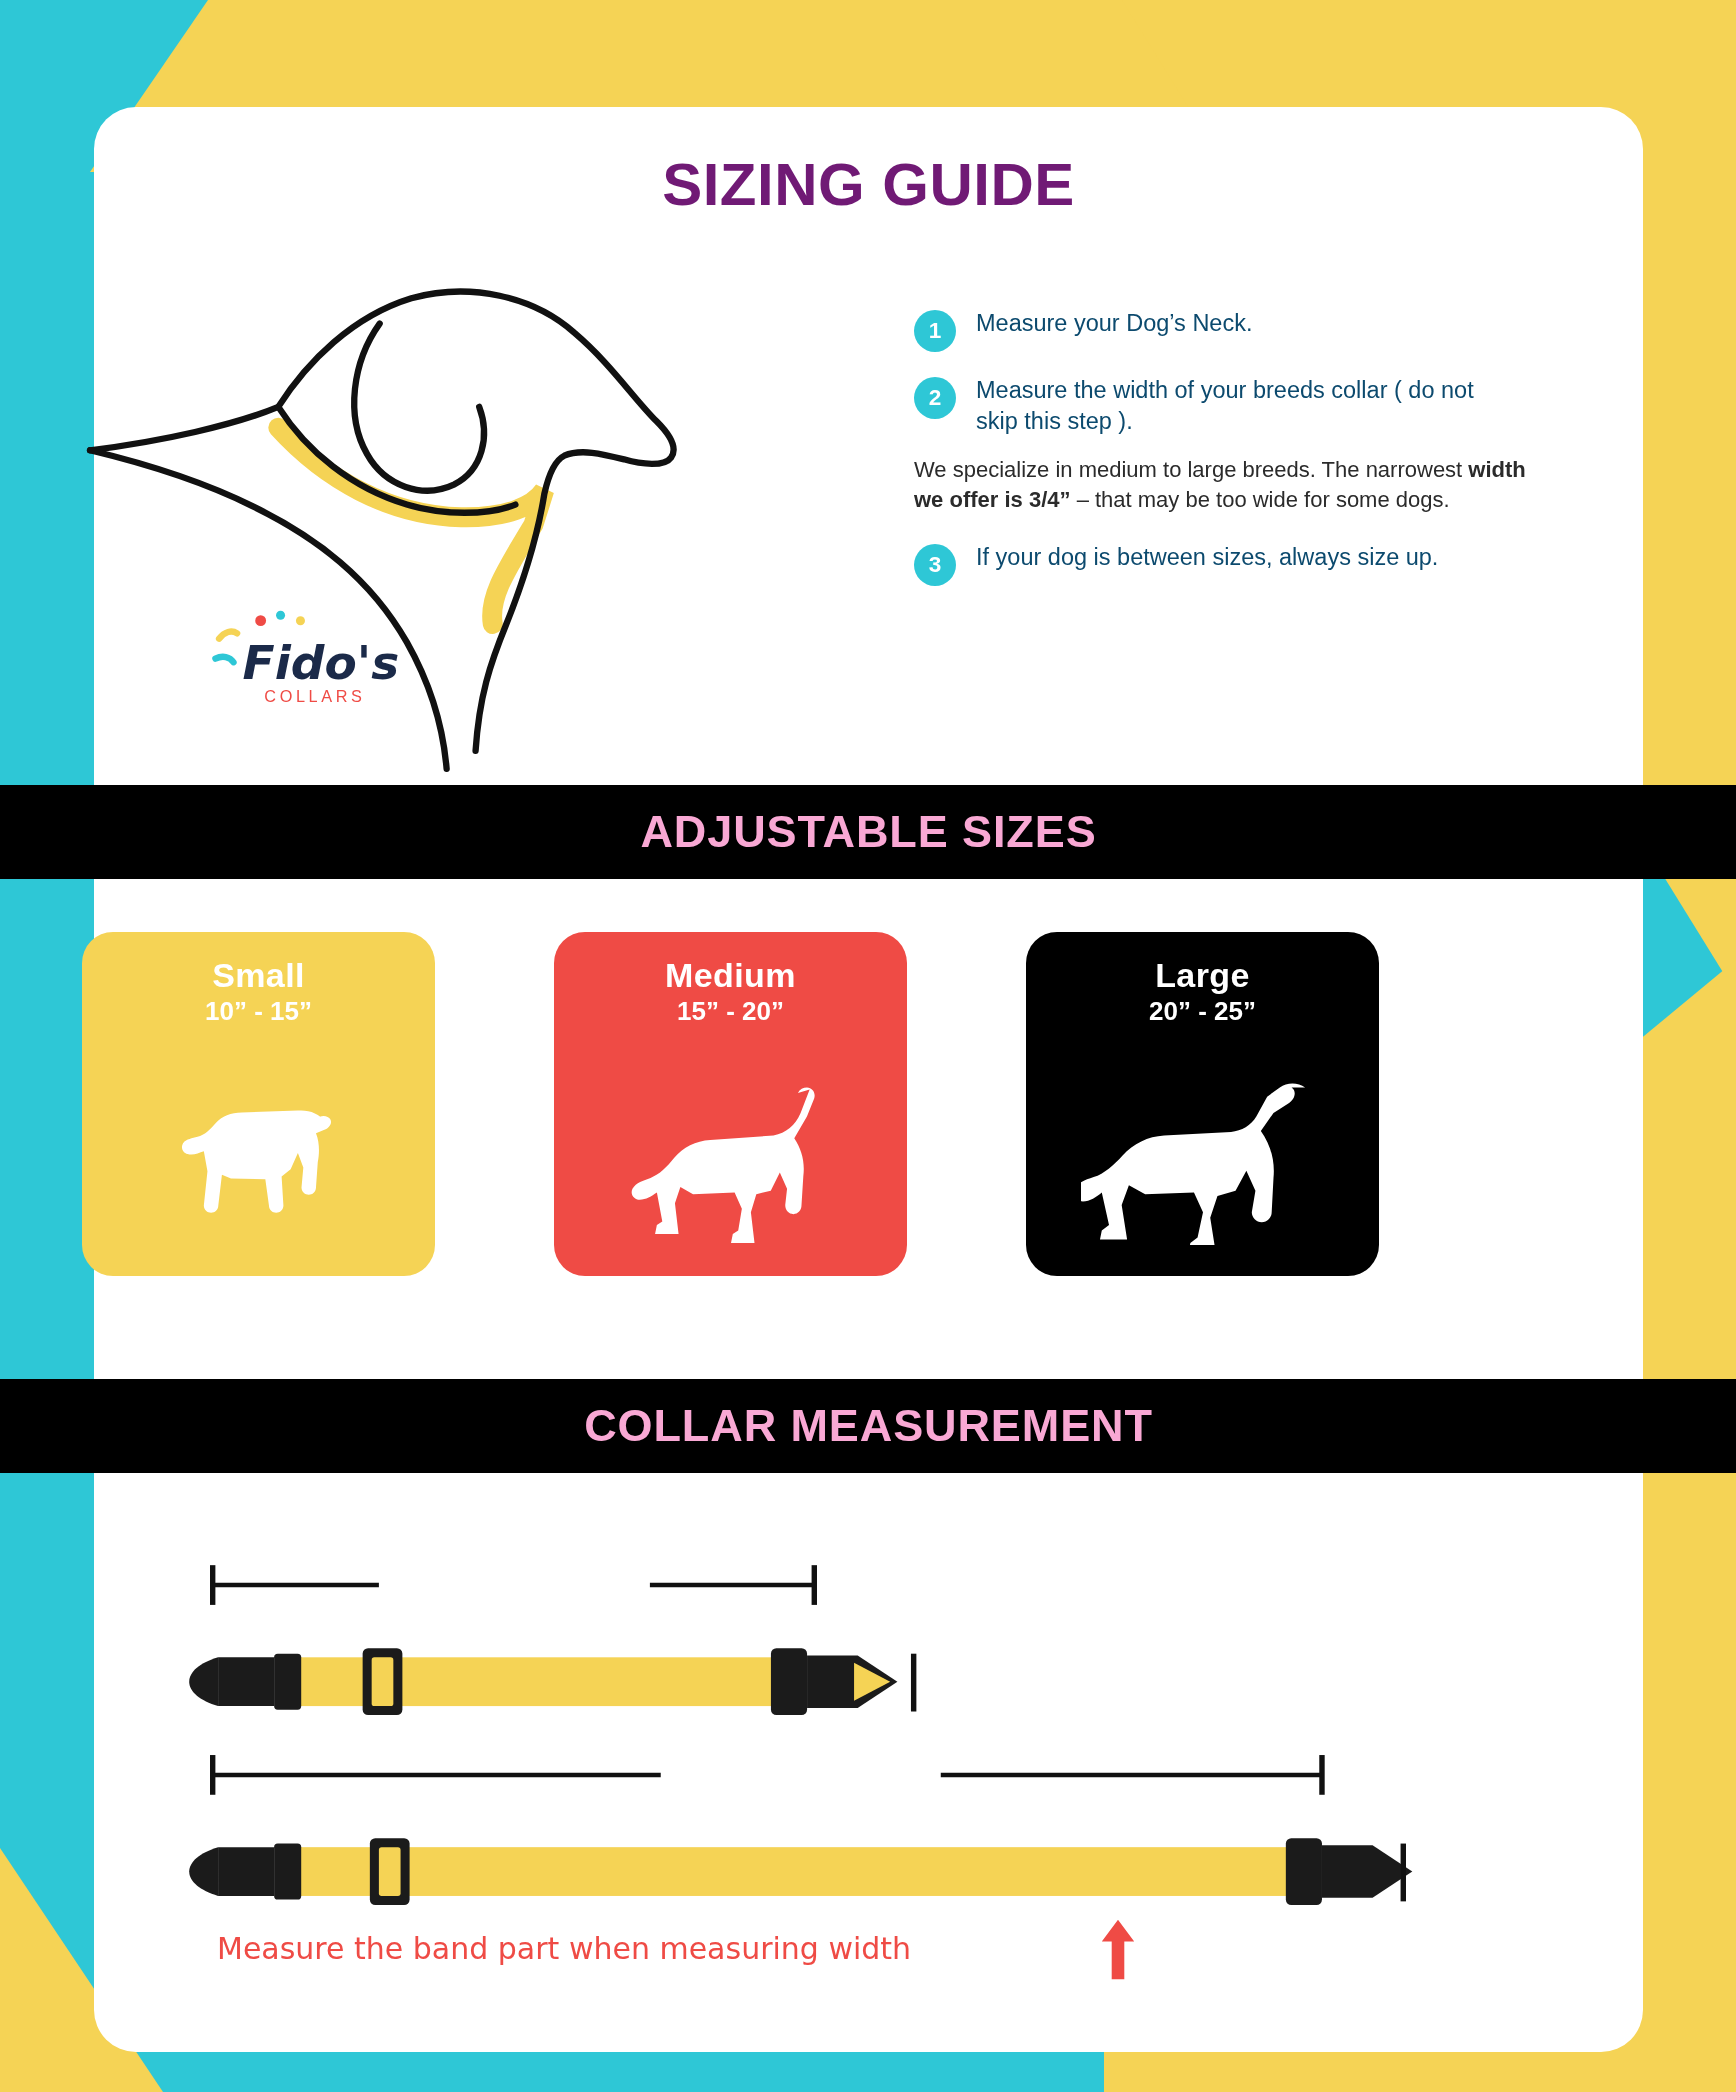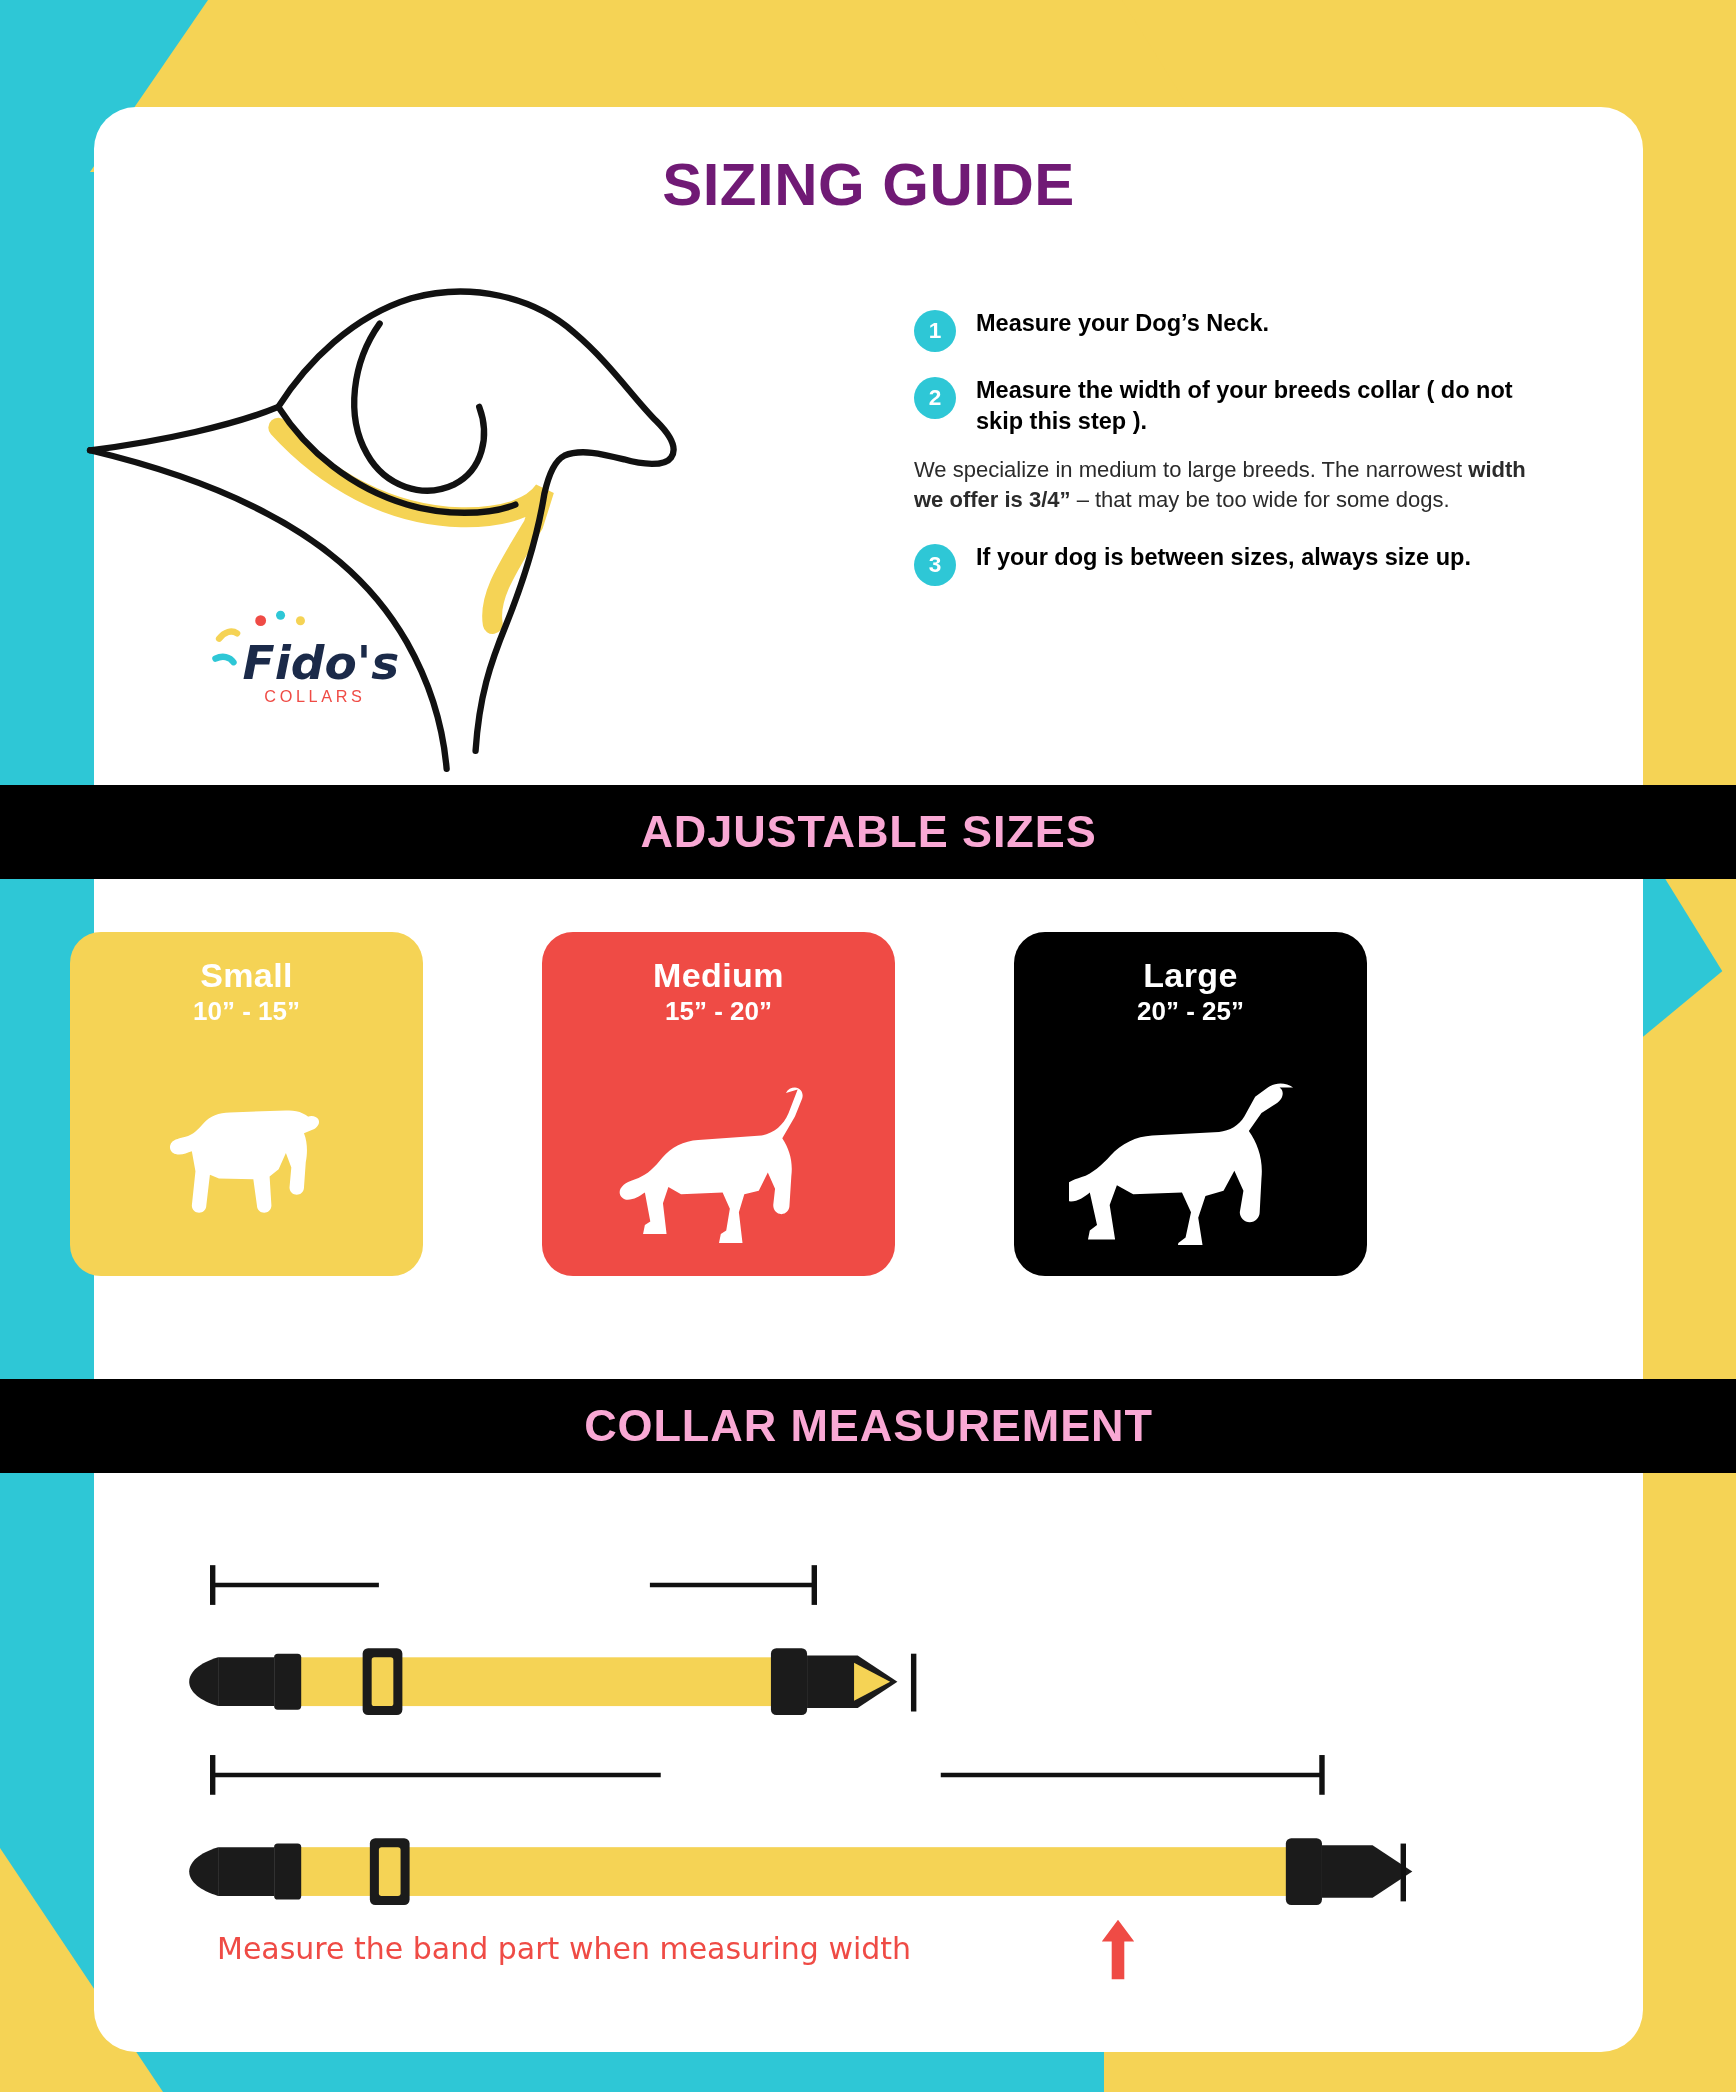--- a/index.html
+++ b/index.html
@@ -139,40 +139,40 @@
     font-size: 22.6px;
     font-weight: 700;
     display: flex;
     align-items: center;
     justify-content: center;
     margin-right: 20px;
     margin-top: 1.8px;
   }
   .step-text {
     font-size: 23.5px;
-    font-weight: 700;
+    font-weight: 400;
     line-height: 1.32;
-    color: #000000;
+    color: #0c4a6e;
     max-width: 543px;
   }
   .step-note {
     font-size: 22px;
     line-height: 1.35;
     color: #2b2b2b;
     margin: -5.4px 0 27px 0;
     max-width: 624px;
     font-weight: 400;
   }
   .step-note b { font-weight: 700; }
 
   
   .sizes {
     position: absolute;
     top: 932px;
-    left: 0;
+    left: 12px;
     width: 1437px;
     display: flex;
     justify-content: center;
     gap: 119px;
     z-index: 4;
   }
   .size-card {
     width: 353px;
     height: 344px;
     border-radius: 31px;

